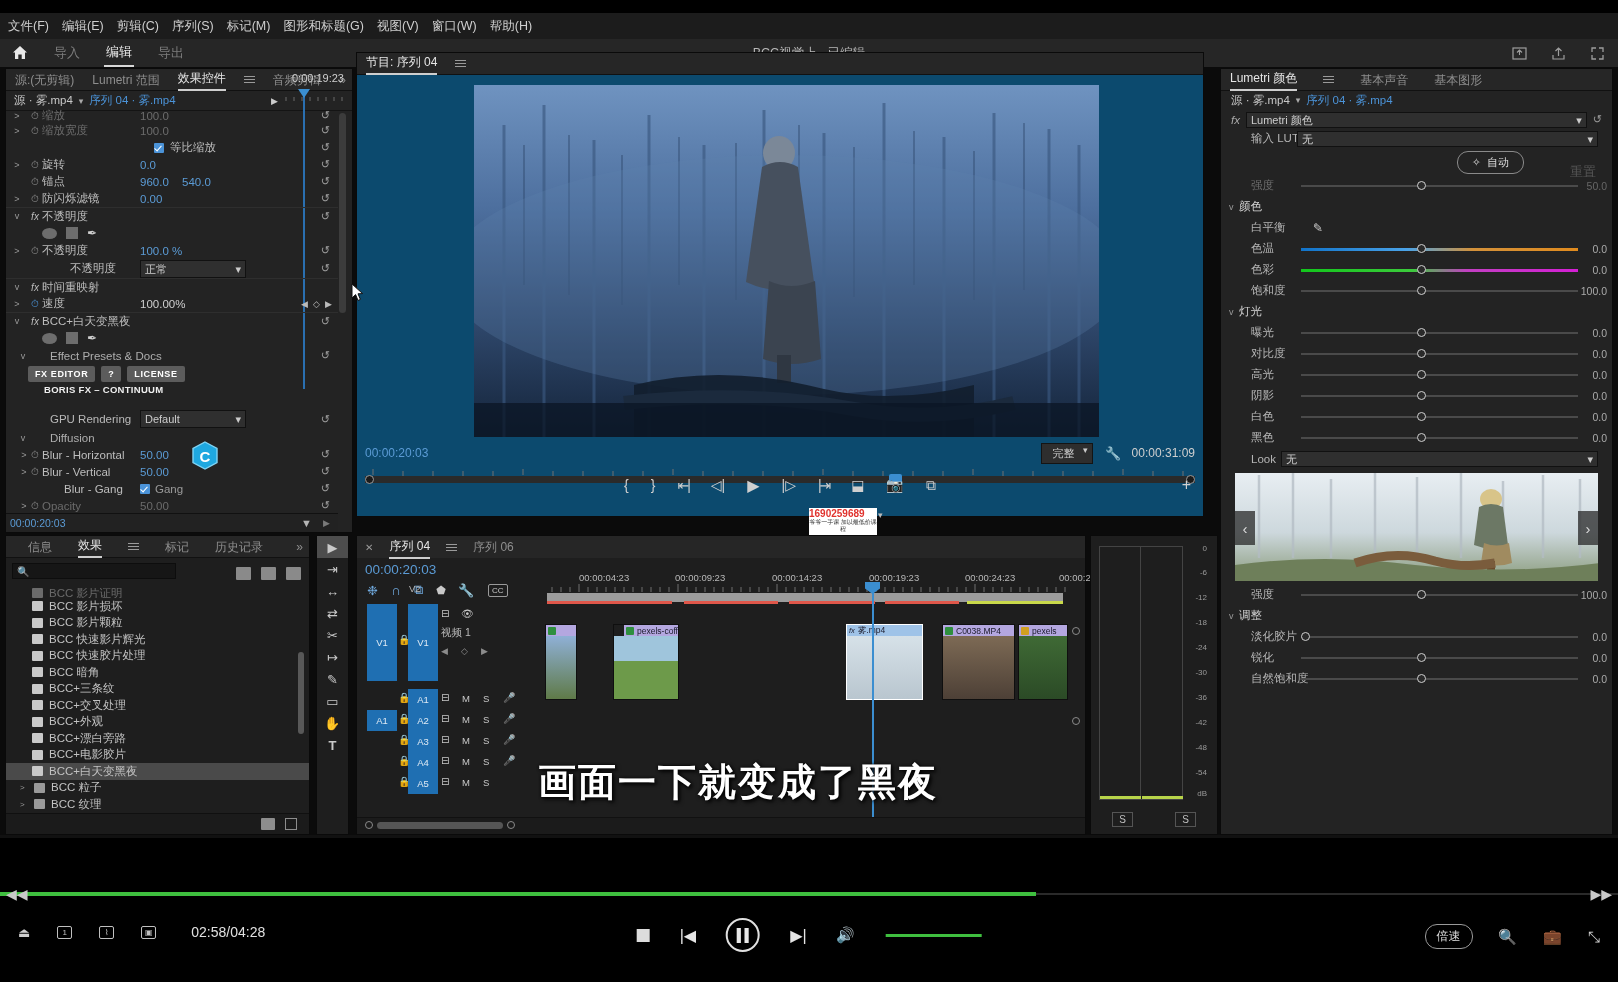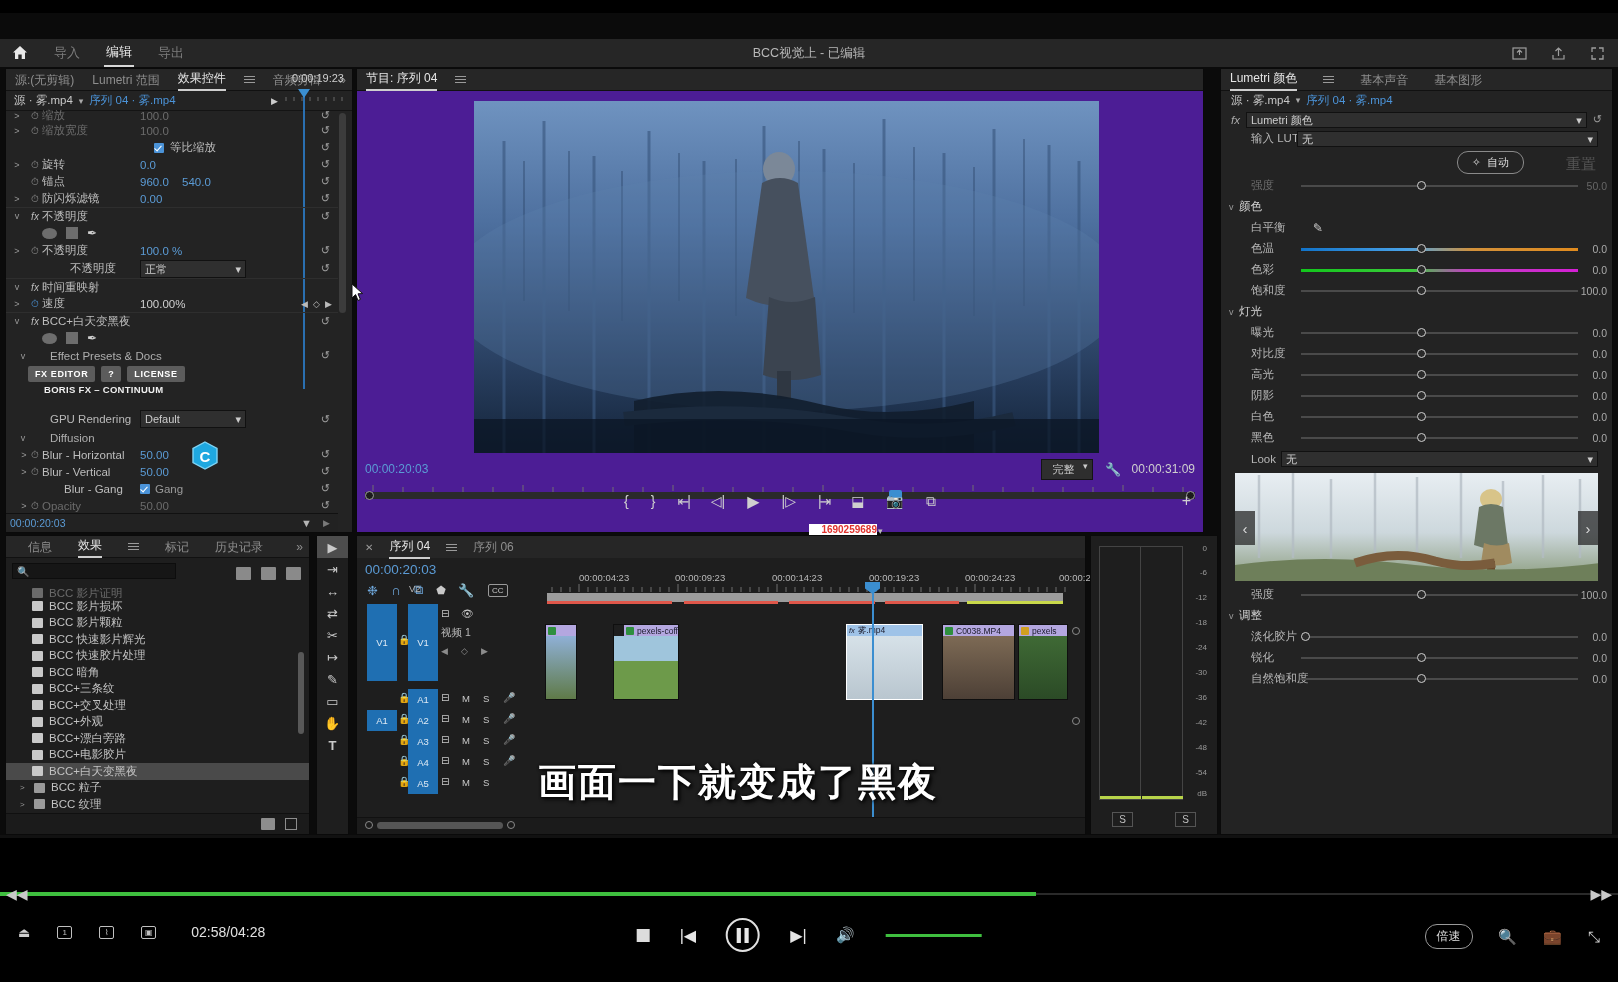--- a/index.html
+++ b/index.html
@@ -87,29 +87,29 @@
   .efx .arrow { color:#9a9a9a; font-size:8px; width:8px;}
   .efx-foot { position:absolute; left:0; bottom:0; width:100%; height:21px; background:#1b1b1b;
               border-top:1px solid #101010; display:flex; align-items:center; justify-content:flex-end; gap:10px; padding-right:12px;}
 
   
   #tools { left:316px; top:535px; width:33px; height:300px; background:#1e1e1e;}
   .tool { height:22px; display:flex; align-items:center; justify-content:center; color:#c9c9c9; font-size:13px;}
   .tool.active { background:#4d4d4d; }
 
   
-  #prog { left:356px; top:68px; width:848px; height:465px; background:#4c1d95; }
+  #prog { left:356px; top:52px; width:848px; height:465px; background:#0c4a6e; }
   .prog-video { position:absolute; left:117px; top:32px; width:625px; height:352px; background:#0a0e16; overflow:hidden;}
   .prog-bar { position:absolute; left:8px; top:388px; right:8px; height:24px; display:flex; align-items:center;}
   .pm-tc { color:#5b9bd5; font-size:12px; }
   .pm-dur { color:#cfcfcf; font-size:12px; margin-left:10px;}
   .pm-fit { background:#2e2e2e; border:1px solid #141414; font-size:11px; color:#ccc;
             padding:2px 18px 2px 10px; position:relative;}
   .wm { position:absolute; left:452px; top:455px; width:68px; height:32px; background:#fff; overflow:hidden;}
-  .wm .l1 { color:#e0332e; font-size:10px; font-weight:bold; text-align:right; line-height:11px;}
+  .wm .l1 { color:#e0332e; font-size:10px; font-weight:bold; text-align:left; line-height:11px;}
   .wm .l2 { color:#333; font-size:6px; text-align:center; line-height:6.5px;}
   .prog-scrub { position:absolute; left:8px; top:412px; right:8px; height:22px;}
   .ruler { position:absolute; left:0; top:0; right:0; height:9px;}
   .prog-ctrls { position:absolute; left:0; bottom:18px; width:100%; height:26px; display:flex;
                 align-items:center; justify-content:center; gap:22px; color:#cfcfcf; font-size:14px;}
 
   
   #tl { left:356px; top:535px; width:730px; height:300px; background:#1e1e1e;}
   .tl-head { height:22px; display:flex; align-items:center; gap:16px; padding-left:8px; background:#262626;}
   .tl-tc { color:#5b9bd5; font-size:13.5px; position:absolute; left:8px; top:26px;}
@@ -168,20 +168,31 @@
   .statusbar{position:absolute;left:0;top:835px;width:1618px;height:22px;background:#111;}
   .sb-ic{position:absolute;left:8px;top:4px;width:14px;height:14px;border-radius:50%;border:1px solid #777;}
 </style>
 </head>
 <body>
 
 <div class="app">
 
   <div class="topblack"></div>
 
+  <div class="menubar">
+    <span class="mi">文件(F)</span>
+    <span class="mi">编辑(E)</span>
+    <span class="mi">剪辑(C)</span>
+    <span class="mi">序列(S)</span>
+    <span class="mi">标记(M)</span>
+    <span class="mi">图形和标题(G)</span>
+    <span class="mi">视图(V)</span>
+    <span class="mi">窗口(W)</span>
+    <span class="mi">帮助(H)</span>
+  </div>
 
   <div class="titlebar">
     <div class="apptitle">BCC视觉上 - 已编辑</div>
     <div class="ws">
       <span class="home">
         <svg width="20" height="20" viewBox="0 0 20 20">
             <path d="M10 3 L3 9.5 H5 V16 H8.3 V11.6 H11.7 V16 H15 V9.5 H17 Z" fill="#e8e8e8"></path>
           </svg>
       </span>
       <span class="tab">导入</span>
@@ -809,21 +820,21 @@
       <span class="dd" style="position:absolute;left:76px;right:14px;height:16px;">
         <span>无</span>
         <span>▾</span>
       </span>
     </div>
     <div style="position:relative;height:26px;">
       <span class="auto-btn" style="position:absolute;right:88px;top:2px;">
         <span>✧</span>
         <span>自动</span>
       </span>
-      <span style="position:absolute;right:16px;top:6px;color:#555;font-size:15px;">重置</span>
+      <span style="position:absolute;right:16px;top:14px;color:#555;font-size:13px;">重置</span>
     </div>
     <div class="lrow">
       <span class="lbl" style="color:#6c6c6c;">强度</span>
       <span class="trk"></span>
       <span class="knob" style="left:50%;"></span>
       <span class="num" style="color:#666;">50.0</span>
     </div>
 
     <div class="lrow hdr">
       <span class="chev">v</span>

